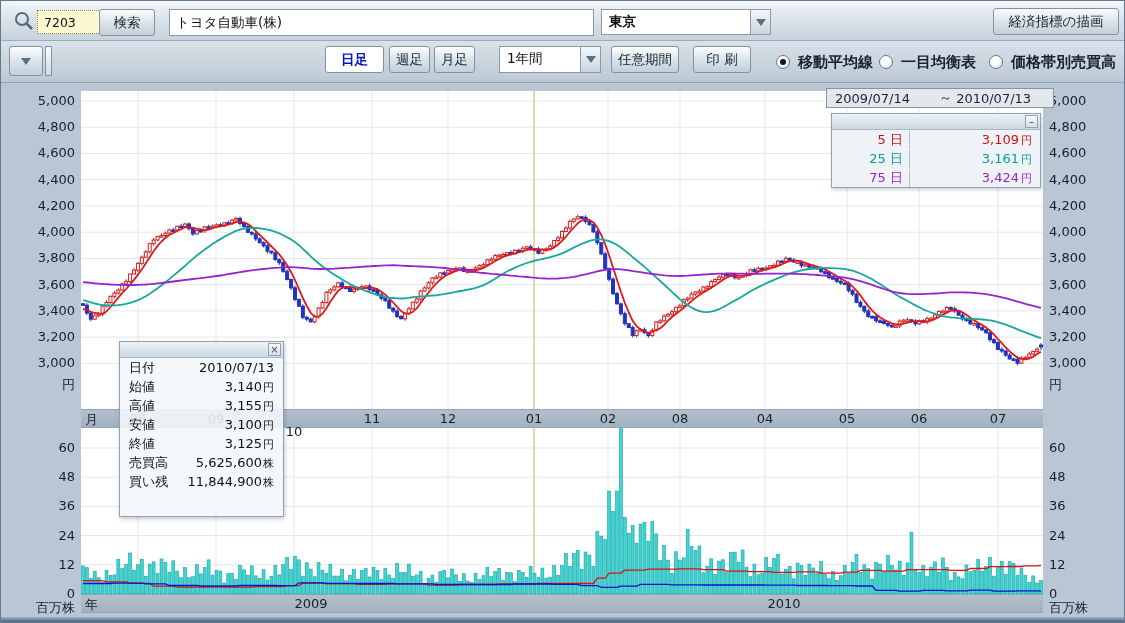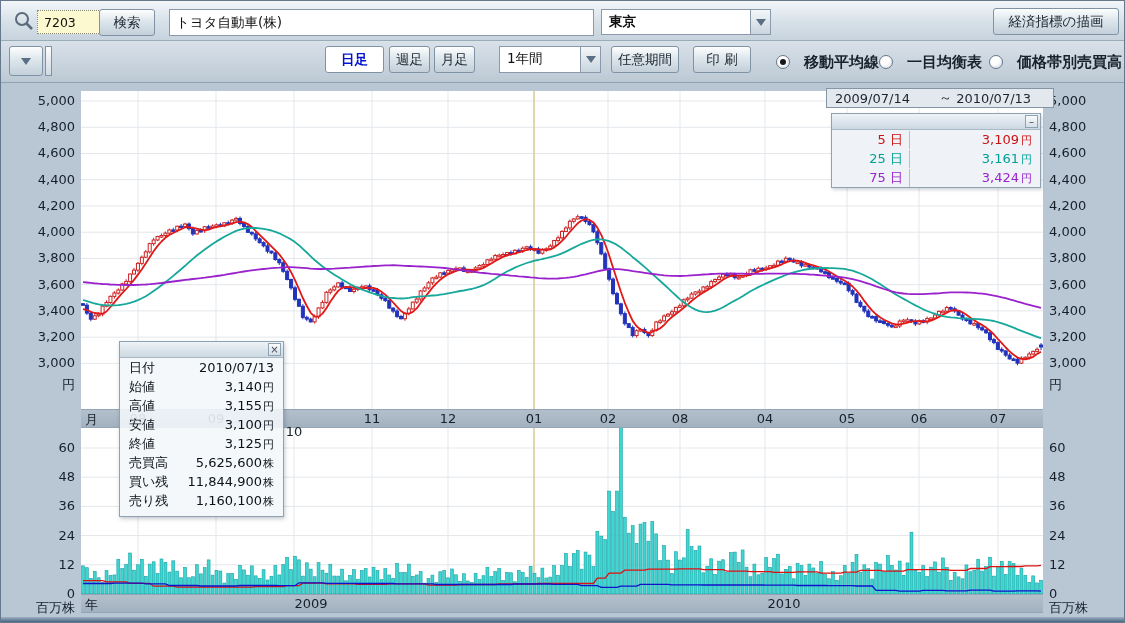--- a/index.html
+++ b/index.html
@@ -14,21 +14,21 @@
   .btn { position:absolute; display:flex; align-items:center; justify-content:center;
          background:linear-gradient(#fdfefe,#dde6ec 45%,#c3d0da); border:1px solid #8093a5; border-radius:3px;
          font-size:13.5px; color:#1b2530; cursor:default; }
   .btn.sel { background:#fff; color:#0013cf; font-weight:700; }
   .input { position:absolute; background:#fff; border:1px solid #8a9aab; font-size:13.5px; color:#111; padding:0 6px; }
   .combo { position:absolute; background:#fff; border:1px solid #8a9aab; display:flex; align-items:stretch; }
   .combo .val { flex:1; font-size:13.5px; color:#111; padding:3px 0 0 7px; }
   .combo .arrow { width:20px; border-left:1px solid #8a9aab; background:linear-gradient(#f4f7f9,#c9d5df);
                   display:flex; align-items:center; justify-content:center; }
   .tri { width:0; height:0; border-left:5px solid transparent; border-right:5px solid transparent; border-top:7px solid #5a6f84; }
-  .radio-group { position:absolute; top:0; height:42px; display:flex; align-items:center; gap:14px; }
+  .radio-group { position:absolute; top:0; height:42px; display:flex; align-items:center; gap:8px; }
   .radio { width:14px; height:14px; border-radius:50%; border:1px solid #66788a;
            background:radial-gradient(circle at 35% 30%,#fff 40%,#cdd6de); position:relative; }
   .radio.sel::after { content:""; position:absolute; inset:3px; border-radius:50%; background:#161616; }
   .radio-label { font-size:15px; font-weight:600; color:#18222c; }
 
   
   #region { position:absolute; left:0; top:82px; width:1123px; height:539px; background:#b9c6d3; }
   .panel { position:absolute; left:80px; width:962px; background:#fff; z-index:1; }
   #chart-svg { position:absolute; left:80px; top:8px; width:962px; height:521px; z-index:2; }
   .strip { position:absolute; left:80px; width:962px; height:19px; z-index:3;
@@ -986,24 +986,20 @@
             <div class="t-value">3,125<span class="t-unit">円</span></div>
           </div>
           <div class="t-row">
             <div class="t-label">売買高</div>
             <div class="t-value">5,625,600<span class="t-unit">株</span></div>
           </div>
           <div class="t-row">
             <div class="t-label">買い残</div>
             <div class="t-value">11,844,900<span class="t-unit">株</span></div>
           </div>
-          <div class="t-row">
-            <div class="t-label">売り残</div>
-            <div class="t-value">1,160,100<span class="t-unit">株</span></div>
-          </div>
         </div>
     </div>
 
     <div class="bottom-edge"></div>
   <div class="axis-label axis-left" style="top: 10px;">5,000</div>
       <div class="axis-label axis-right" style="top: 10px;">5,000</div>
       <div class="axis-label axis-left" style="top: 36.24px;">4,800</div>
       <div class="axis-label axis-right" style="top: 36.24px;">4,800</div>
       <div class="axis-label axis-left" style="top: 62.48px;">4,600</div>
       <div class="axis-label axis-right" style="top: 62.48px;">4,600</div>

